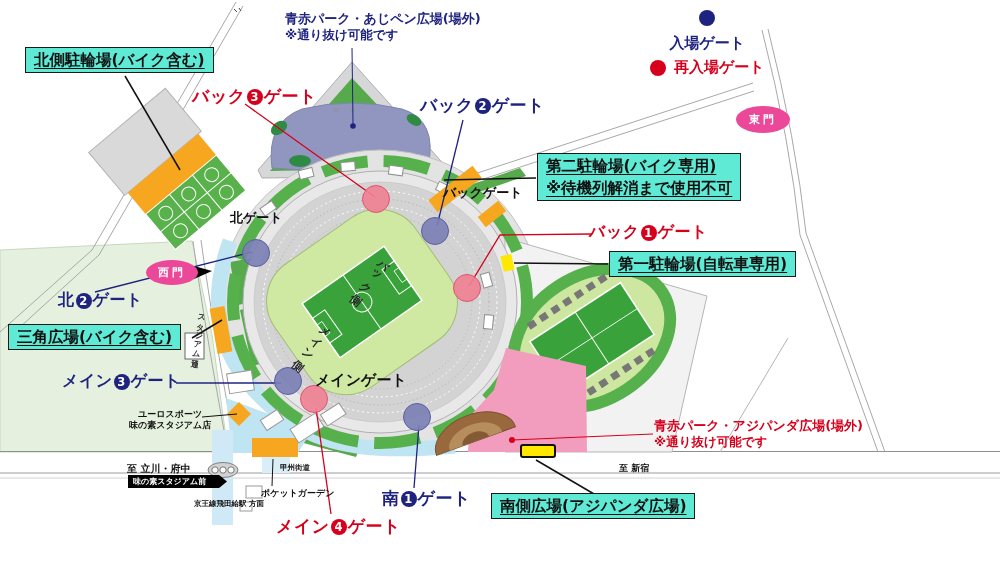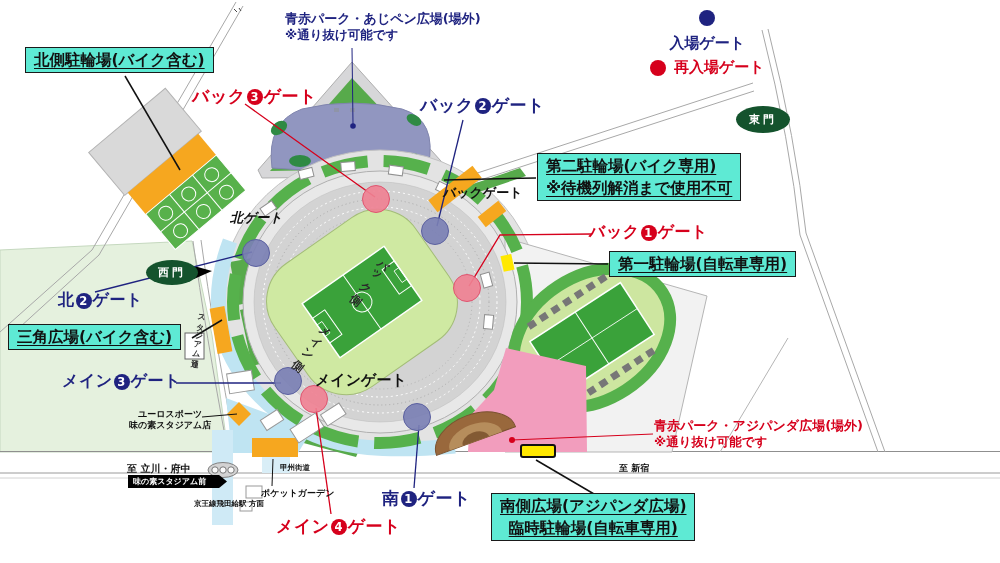--- a/index.html
+++ b/index.html
@@ -11,21 +11,21 @@
   .red{color:#d6001c;}
   .gate{font-size:16px;letter-spacing:.5px;display:flex;align-items:center;}
   .gate .num{display:inline-flex;align-items:center;justify-content:center;width:16px;height:16px;
              border-radius:50%;color:#fff;font-size:11.5px;margin:0 1px;font-weight:bold;}
   .gate.navy .num{background:#1f2380;}
   .gate.red .num{background:#d6001c;}
   .plain-gate{font-size:13px;}
   .box{position:absolute;background:#5eead4;border:1.6px solid #1a1a1a;padding:1px 8px;
        font-weight:bold;font-size:15.5px;line-height:22px;white-space:nowrap;color:#111;}
   .box .u{text-decoration:underline;text-underline-offset:2.5px;}
-  .oval{position:absolute;background:#14532d;color:#fff;border-radius:50%;display:flex;
+  .oval{position:absolute;background:#ec4899;color:#fff;border-radius:50%;display:flex;
         align-items:center;justify-content:center;font-size:11px;font-weight:bold;letter-spacing:3px;}
   .note{position:absolute;font-weight:bold;font-size:13px;line-height:16px;white-space:nowrap;}
   .note .l2{font-size:12.5px;}
   .banner{position:absolute;background:#000;color:#fff;font-size:8px;font-weight:bold;
           display:flex;align-items:center;padding:0 10px 0 5px;
           clip-path:polygon(0 0,92% 0,100% 50%,92% 100%,0 100%);}
   .tiny{position:absolute;font-weight:bold;color:#111;white-space:nowrap;}
   .vert{writing-mode:vertical-rl;text-orientation:upright;}
   .side-label{position:absolute;writing-mode:vertical-rl;text-orientation:upright;
               font-weight:bold;color:#2a2a2a;font-size:11.5px;letter-spacing:1px;}
@@ -245,21 +245,20 @@
 </div>
 <div class="box" style="left:537px;top:153px;">
   <div class="u">第二駐輪場(バイク専用)</div>
   <div class="u">※待機列解消まで使用不可</div>
 </div>
 <div class="box" style="left:8px;top:324px;">
   <span class="u">三角広場(バイク含む)</span>
 </div>
 <div class="box" style="left:491px;top:493px;text-align:center;">
   <div class="u">南側広場(アジパンダ広場)</div>
-  <div class="u">臨時駐輪場(自転車専用)</div>
 </div>
 
 <div class="lbl gate red" style="left:192px;top:85px;font-size:17px;">
   <span>バック</span>
       <span class="num">3</span>
       <span>ゲート</span>
 </div>
 <div class="lbl gate navy" style="left:420px;top:94px;font-size:17px;">
   <span>バック</span>
       <span class="num">2</span>
@@ -284,21 +283,21 @@
   <span>メイン</span>
       <span class="num">4</span>
       <span>ゲート</span>
 </div>
 <div class="lbl gate navy" style="left:382px;top:487px;font-size:17px;">
   <span>南</span>
       <span class="num">1</span>
       <span>ゲート</span>
 </div>
 
-<div class="lbl plain-gate" style="left:230px;top:209px;font-style:italic;">北ゲート</div>
+<div class="lbl plain-gate" style="left:230px;top:209px;">北ゲート</div>
 <div class="lbl plain-gate" style="left:443px;top:184px;">バックゲート</div>
 <div class="lbl" style="left:315px;top:371px;font-size:15px;">メインゲート</div>
 
 <div class="oval" style="left:736px;top:106px;width:54px;height:27px;">東門</div>
 <div class="oval" style="left:146px;top:260px;width:52px;height:25px;">西門</div>
 <div class="banner" style="left:128px;top:475px;width:84px;height:13px;">味の素スタジアム前</div>
 
 <div class="tiny vert" style="left:192px;top:308px;font-size:8px;color:#333;transform:rotate(8deg);">スタジアム通り</div>
 <div class="side-label" style="left:370px;top:250px;transform:rotate(38deg);">バック側</div>
 <div class="side-label" style="left:312px;top:316px;transform:rotate(38deg);">メイン側</div>

